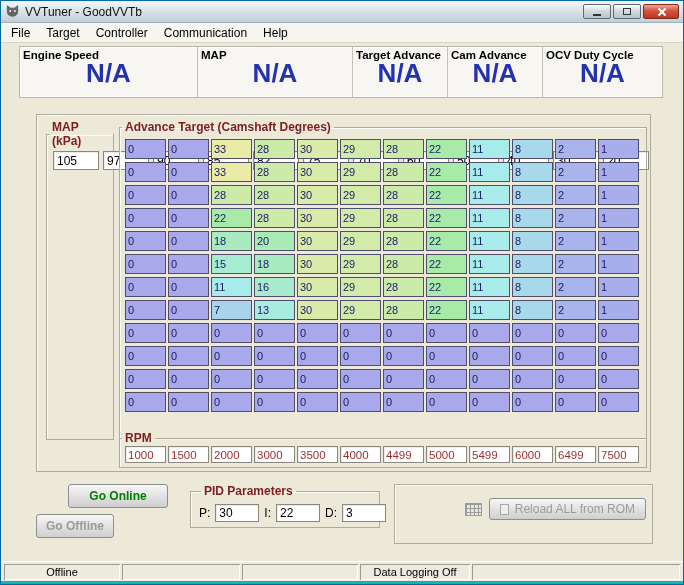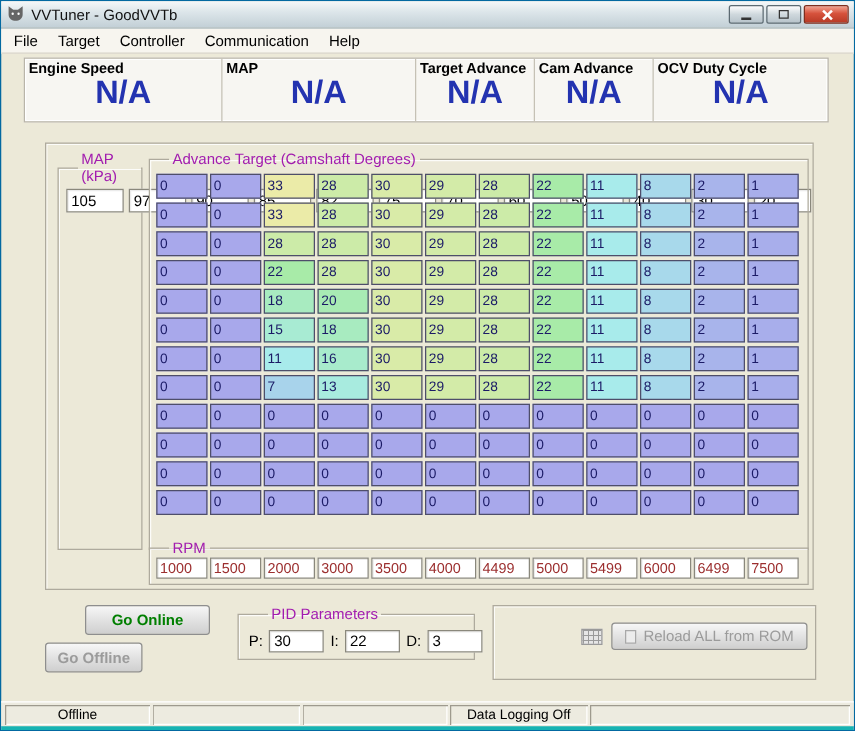--- a/index.html
+++ b/index.html
@@ -43,33 +43,33 @@
     background:#f7f5ef; border-bottom:1px solid #d8d4c8;
   }
   .menu-item { padding:2px 8px; color:#000; }
   
   .gauge-panel {
     margin:3px 20px 0 18px; height:52px; display:flex;
     background:#f7f6f2; border:1px solid #b9b5a9; box-shadow:inset 0 0 0 1px #fff;
   }
   .gauge { border-right:1px solid #c5c1b5; padding-top:2px; }
   .gauge:last-child { border-right:none; }
-  .gauge:nth-child(1){ width:158px; }
+  .gauge:nth-child(1){ width:178px; }
   .gauge:nth-child(2){ width:155px; }
   .gauge:nth-child(3){ width:95px; }
   .gauge:nth-child(4){ width:95px; }
   .gauge:nth-child(5){ flex:1; }
   .gauge-label { font-weight:bold; font-size:11.5px; padding-left:3px; white-space:nowrap; }
   .gauge-value { text-align:center; font-size:26px; font-weight:bold; color:var(--accent-blue); margin-top:-3px; }
   
   fieldset {
     margin:0; padding:0; min-width:0;
     border:1px solid #aeaa9d; box-shadow:inset 1px 1px 0 rgba(255,255,255,.85);
   }
-  legend { font-size:12px; padding:0 3px; margin-left:15px; color:#a21caf; }
+  legend { font-size:12px; padding:0 3px; margin-left:2px; color:#7f1d1d;font-weight:bold; }
   .main-box {
     margin:16px 0 0 35px; width:615px; height:358px; position:relative;
     border:1px solid #aeaa9d; box-shadow:inset 1px 1px 0 rgba(255,255,255,.85);
   }
   .map-box { position:absolute; left:9px; top:5px; width:68px; height:320px; }
   .map-inputs { display:flex; flex-direction:row; gap:4px; padding:3px 0 0 6px; }
   .map-inputs input, .pid-box input, .rpm-inputs input {
     border:1px solid #8a887c; background:#fff; font-family:"Liberation Sans",sans-serif;
     box-shadow:inset 1px 1px 0 rgba(0,0,0,.08);
   }

